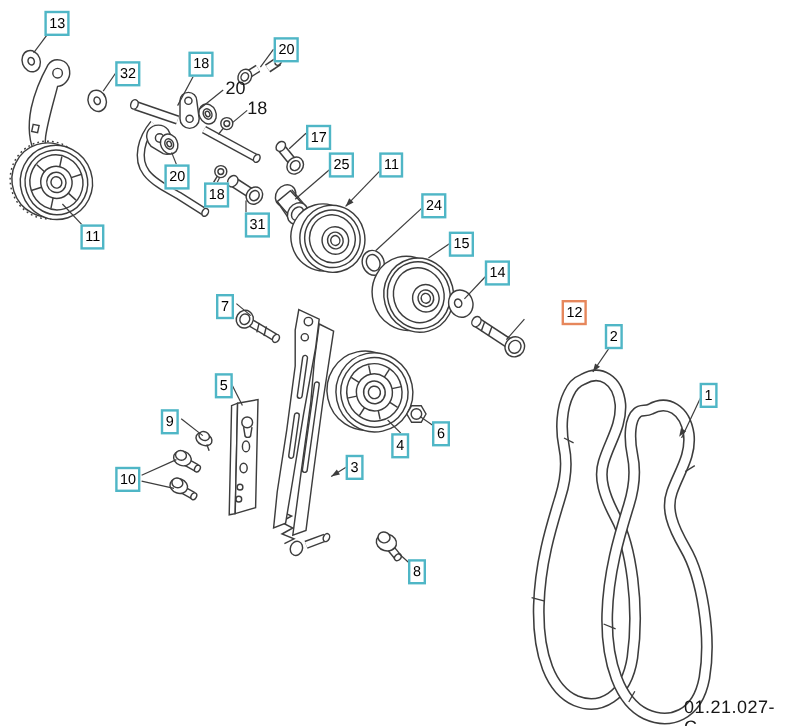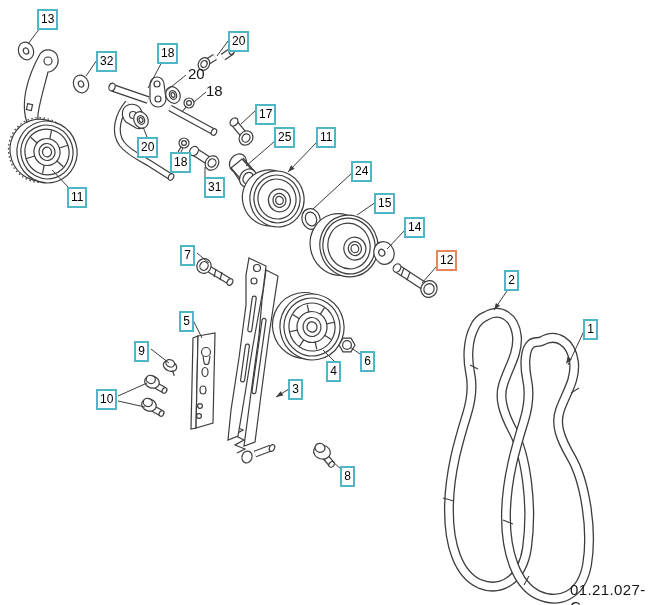--- a/index.html
+++ b/index.html
@@ -16,21 +16,21 @@
   .o8{stroke:#3d3d3d;stroke-width:8;fill:none;}
   .i8{stroke:#fff;stroke-width:5.4;fill:none;}
   .o9{stroke:#3d3d3d;stroke-width:9;fill:none;}
   .i9{stroke:#fff;stroke-width:6.4;fill:none;}
   .o10{stroke:#3d3d3d;stroke-width:10;fill:none;stroke-linejoin:round;}
   .i10{stroke:#fff;stroke-width:7.4;fill:none;stroke-linejoin:round;}
   .tick{stroke:#3d3d3d;stroke-width:1.1;fill:none;}
   .callout{position:absolute;box-sizing:border-box;display:inline-block;
     border:2px solid #4fb6c6;background:#fff;color:#000;
     padding:1px 2px;font-size:12px;line-height:15px;text-align:center;min-width:15px;cursor:pointer;}
-  .callout.highlight{border-color:#e6875c;}
+  .callout.highlight{border-color:#e6875c;margin-left:32px;}
   .plain-num{position:absolute;font-size:15px;line-height:15px;color:#161616;}
   .drawing-number{position:absolute;left:570px;top:581px;font-size:15px;color:#161616;letter-spacing:.4px;}
 </style>
 </head>
 <body>
 
 <div class="stage">
 
   <svg class="art" width="656" height="605" viewBox="0 0 656 605">
 

